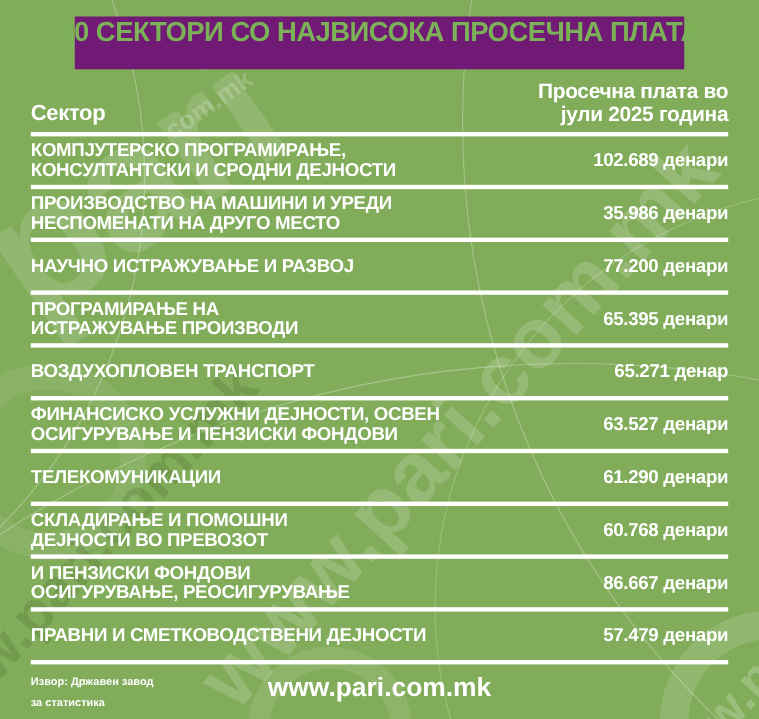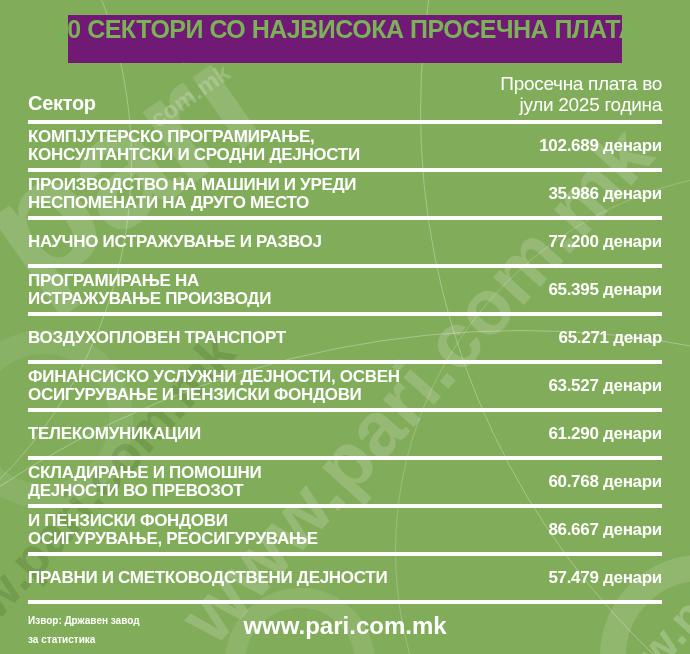--- a/index.html
+++ b/index.html
@@ -35,21 +35,21 @@
   .title-box span{
     color:#7cb257;font-size:25px;font-weight:bold;letter-spacing:-0.5px;white-space:nowrap;
   }
   
   .thead{
     position:relative;margin:0 28px;height:57px;
     display:flex;justify-content:space-between;align-items:flex-end;
     padding-bottom:5px;box-sizing:border-box;
   }
   .thead .sector-h{font-size:20px;font-weight:bold;letter-spacing:-0.3px;margin-top:32px;}
-  .thead .value-h{font-size:19px;font-weight:normal;text-align:right;line-height:21px;letter-spacing:-0.3px;}
+  .thead .value-h{font-size:19px;font-weight:bold;text-align:right;line-height:21px;letter-spacing:-0.3px;}
   
   .tbl{position:relative;margin:0 28px;border-bottom:4px solid #ffffff;}
   .row{
     border-top:4px solid #ffffff;height:44px;box-sizing:content-box;
     display:flex;justify-content:space-between;align-items:center;
   }
   .row .sector{
     font-size:17px;font-weight:bold;line-height:18.5px;letter-spacing:-0.3px;
     max-width:445px;
   }

